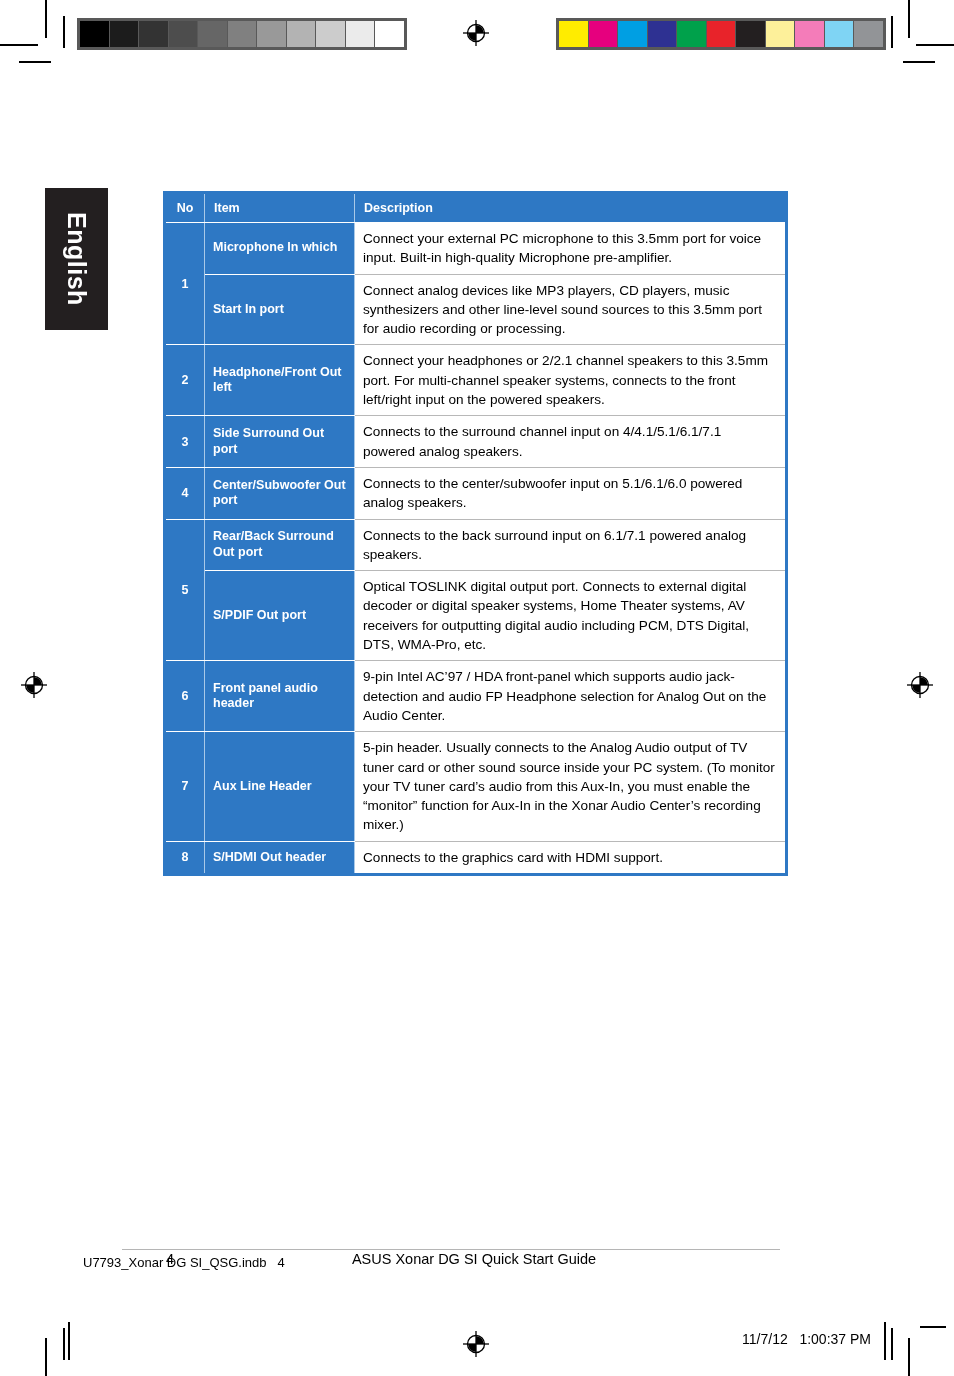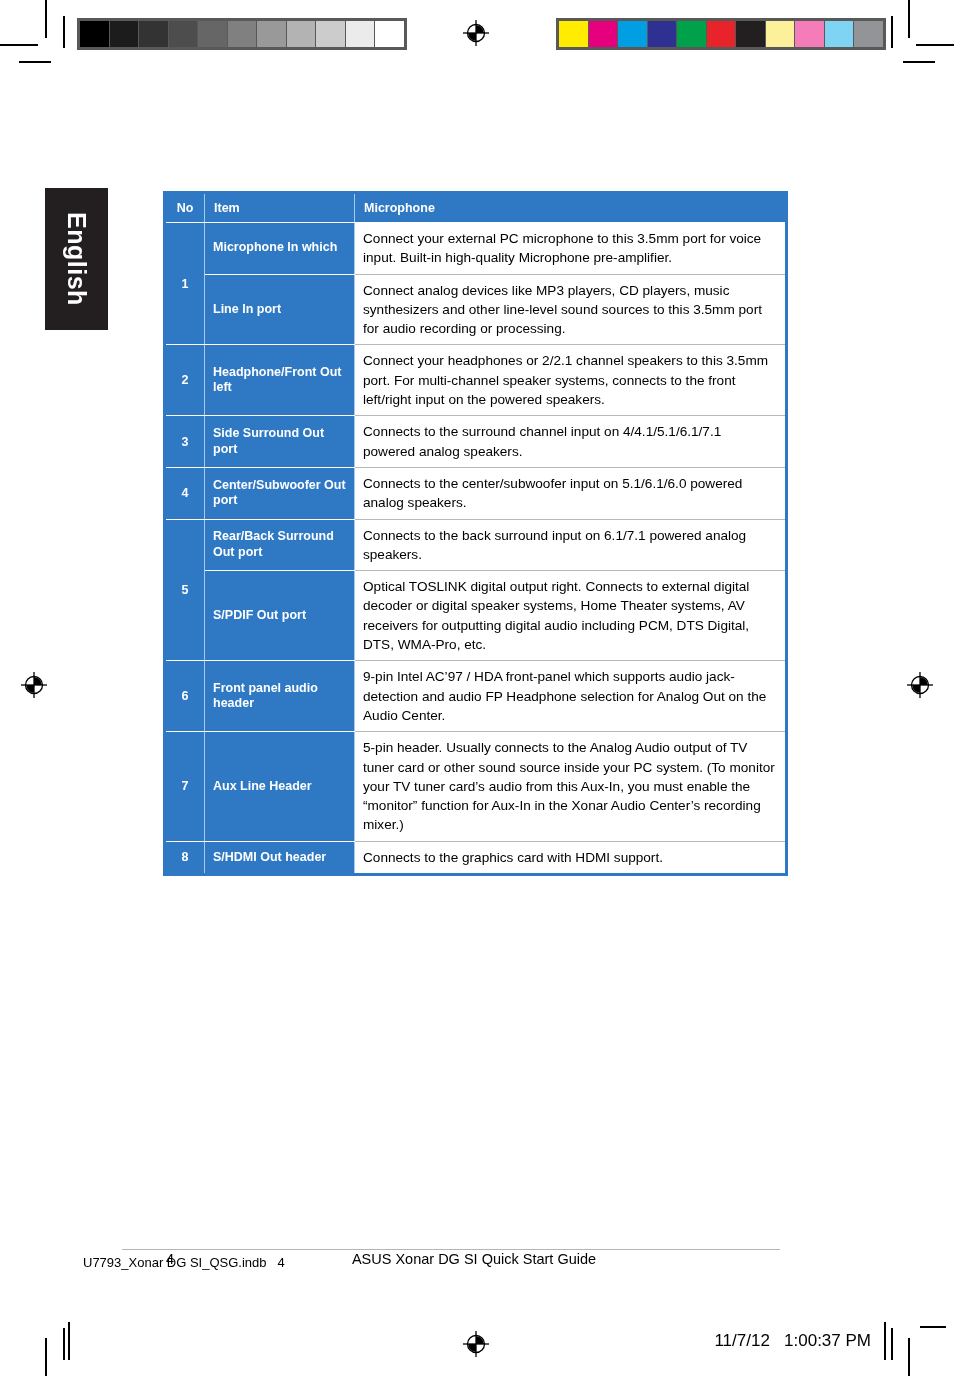--- a/index.html
+++ b/index.html
@@ -155,21 +155,21 @@
     left: 83px;
     top: 1255px;
     font-size: 13px;
     color: #000;
     white-space: pre;
   }
   #slug-timestamp {
     position: absolute;
     right: 83px;
     top: 1331px;
-    font-size: 17px;
+    font-size: 14px;
     color: #000;
     white-space: pre;
   }
   .slug-bar { position: absolute; background: #000; }
 </style>
 </head>
 <body>
 
 <div class="crop" style="left:45px;  top:0px;   width:2px;  height:38px;"></div>
 <div class="crop" style="left:0px;   top:44px;  width:38px; height:2px;"></div>
@@ -258,31 +258,31 @@
 <table id="port-table">
   <colgroup>
     <col class="c-no">
       <col class="c-item">
       <col class="c-desc">
   </colgroup>
   <thead>
     <tr>
       <th class="th-no">No</th>
       <th>Item</th>
-      <th>Microphone</th>
+      <th>Description</th>
     </tr>
   </thead>
   <tbody id="table-body">
       <tr>
         <td class="cell-no" rowspan="2">1</td>
         <td class="cell-item">Microphone In which</td>
         <td class="cell-desc">Connect your external PC microphone to this 3.5mm port for voice input. Built-in high-quality Microphone pre-amplifier.</td>
       </tr>
       <tr>
-        <td class="cell-item">Line In port</td>
+        <td class="cell-item">Start In port</td>
         <td class="cell-desc">Connect analog devices like MP3 players, CD players, music synthesizers and other line-level sound sources to this 3.5mm port for audio recording or processing.</td>
       </tr>
       <tr>
         <td class="cell-no">2</td>
         <td class="cell-item">Headphone/Front Out left</td>
         <td class="cell-desc">Connect your headphones or 2/2.1 channel speakers to this 3.5mm port. For multi-channel speaker systems, connects to the front left/right input on the powered speakers.</td>
       </tr>
       <tr>
         <td class="cell-no">3</td>
         <td class="cell-item">Side Surround Out port</td>
@@ -293,21 +293,21 @@
         <td class="cell-item">Center/Subwoofer Out port</td>
         <td class="cell-desc">Connects to the center/subwoofer input on 5.1/6.1/6.0 powered analog speakers.</td>
       </tr>
       <tr>
         <td class="cell-no" rowspan="2">5</td>
         <td class="cell-item">Rear/Back Surround Out port</td>
         <td class="cell-desc">Connects to the back surround input on 6.1/7.1 powered analog speakers.</td>
       </tr>
       <tr>
         <td class="cell-item">S/PDIF Out port</td>
-        <td class="cell-desc">Optical TOSLINK digital output right. Connects to external digital decoder or digital speaker systems, Home Theater systems, AV receivers for outputting digital audio including PCM, DTS Digital, DTS, WMA-Pro, etc.</td>
+        <td class="cell-desc">Optical TOSLINK digital output port. Connects to external digital decoder or digital speaker systems, Home Theater systems, AV receivers for outputting digital audio including PCM, DTS Digital, DTS, WMA-Pro, etc.</td>
       </tr>
       <tr>
         <td class="cell-no">6</td>
         <td class="cell-item">Front panel audio header</td>
         <td class="cell-desc">9-pin Intel AC’97 / HDA front-panel which supports audio jack-detection and audio FP Headphone selection for Analog Out on the Audio Center.</td>
       </tr>
       <tr>
         <td class="cell-no">7</td>
         <td class="cell-item">Aux Line Header</td>
         <td class="cell-desc">5-pin header. Usually connects to the Analog Audio output of TV tuner card or other sound source inside your PC system. (To monitor your TV tuner card’s audio from this Aux-In, you must enable the “monitor” function for Aux-In in the Xonar Audio Center’s recording mixer.)</td>

